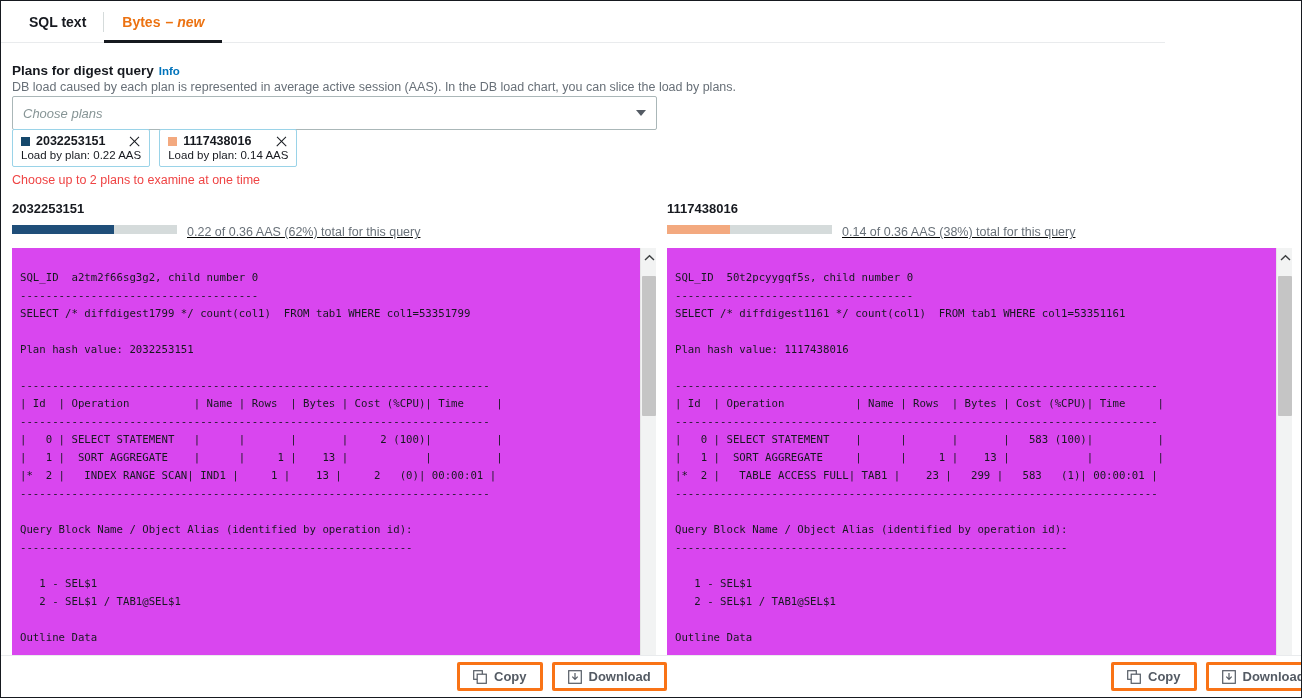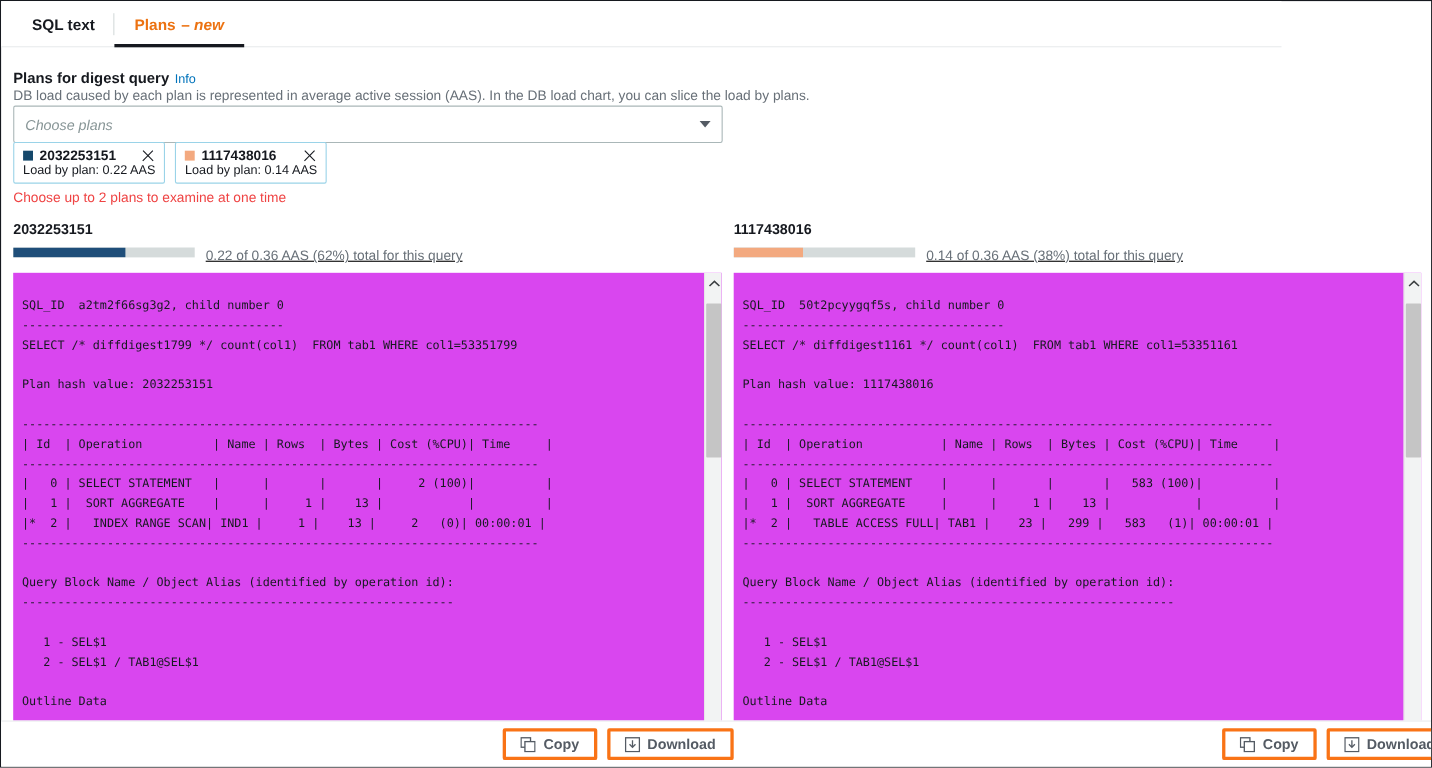--- a/index.html
+++ b/index.html
@@ -55,21 +55,21 @@
 
   
   .section {
     position: absolute; left: 11px; top: 62px; width: 1280px;
   }
   .sec-title {
     font-size: 13.5px; font-weight: bold; color: #16191f;
     display: flex; align-items: baseline; gap: 5px;
   }
   .info-link {
-    font-size: 11.5px; font-weight: normal; color: #0073bb;
+    font-size: 11.5px; font-weight: bold; color: #0073bb;
     text-decoration: none; cursor: pointer;
   }
   .sec-desc {
     font-size: 12.5px; color: #687078; margin-top: 2px;
   }
 
   
   .select {
     position: absolute; left: 11px; top: 95px;
     width: 645px; height: 29px;
@@ -210,21 +210,21 @@
 </head>
 <body>
 
 <div id="app">
 
   <div class="tabbar">
     <div class="tab inactive sep">
       <span>SQL text</span>
     </div>
     <div class="tab active">
-      <span>Plans</span>
+      <span>Bytes</span>
       <span class="tab-dash">–</span>
       <span class="tab-new">new</span>
       <span class="tab-underline"></span>
     </div>
   </div>
 
   <div class="section">
     <div class="sec-title">
       <span>Plans for digest query</span>
       <a class="info-link">Info</a>

